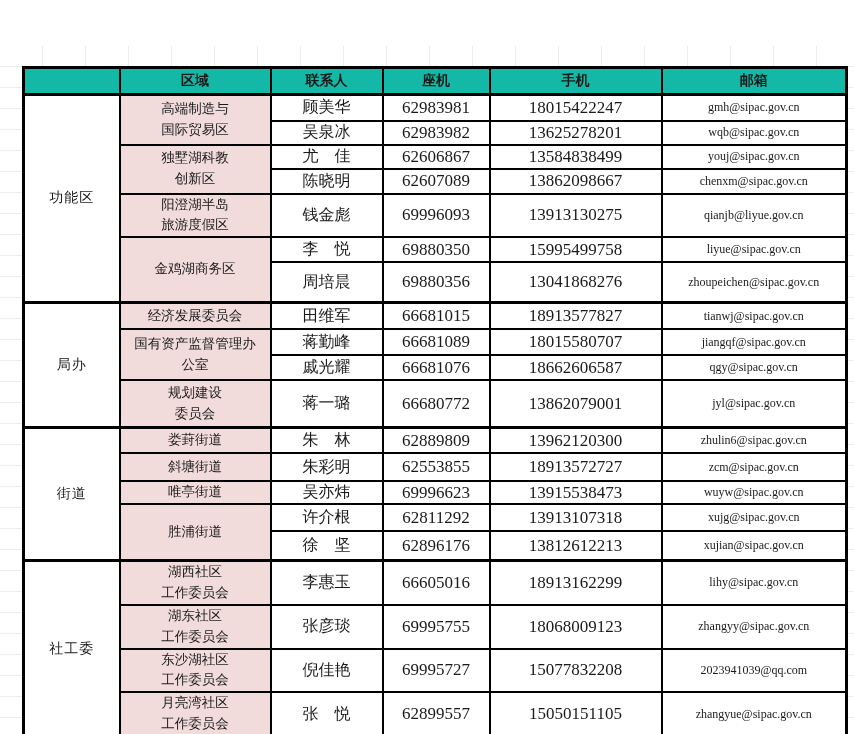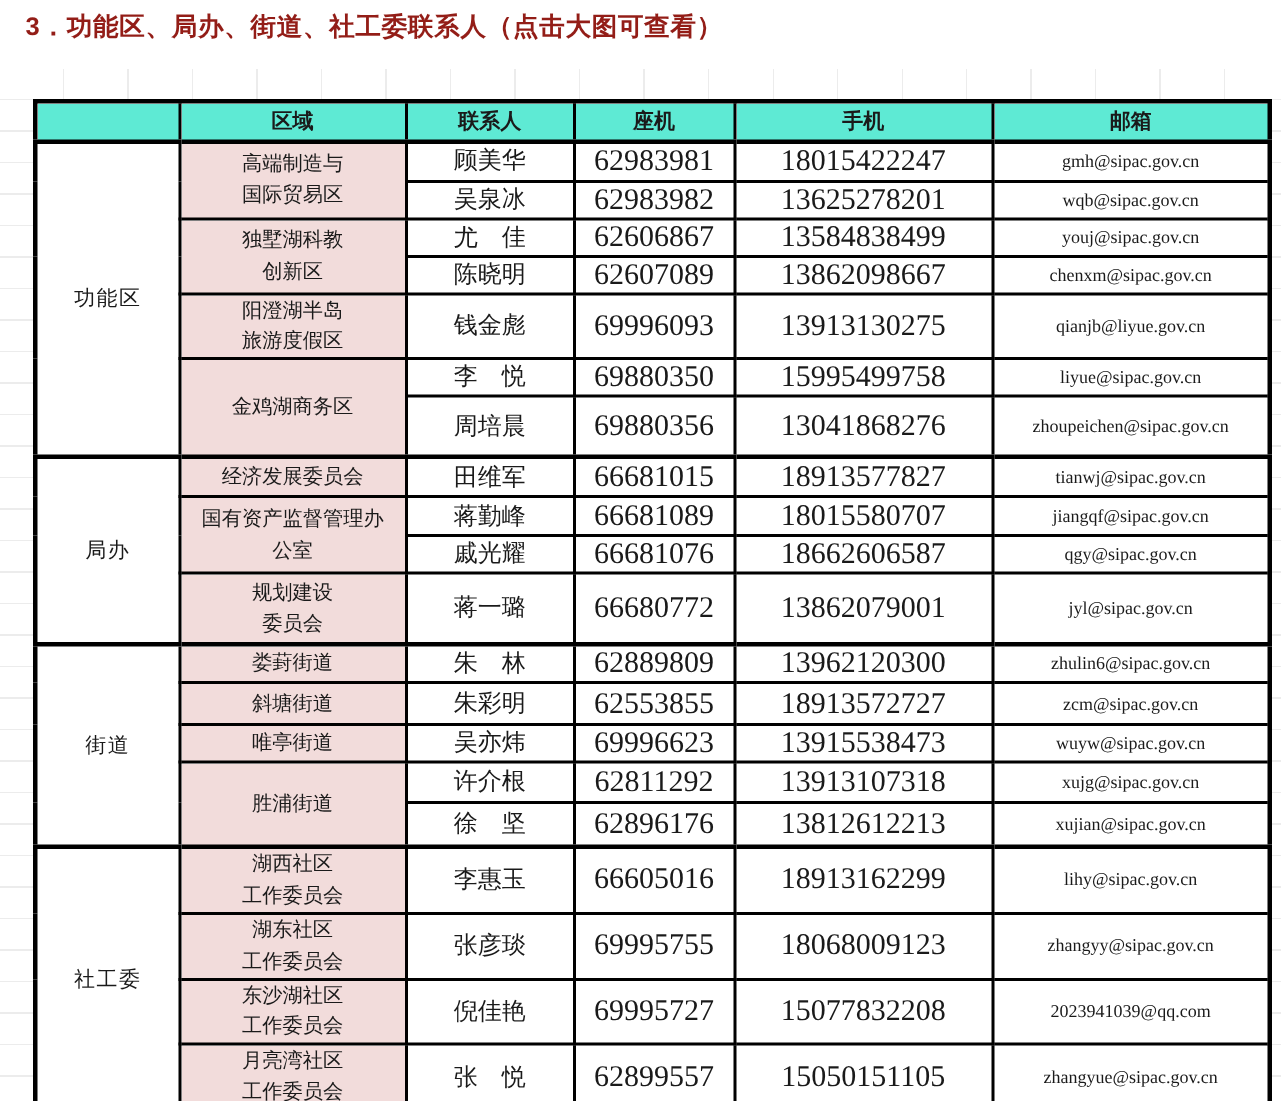--- a/index.html
+++ b/index.html
@@ -50,53 +50,52 @@
   }
   .contacts th, .contacts td {
     border: 2px solid #000000;
     text-align: center;
     vertical-align: middle;
     padding: 0 2px;
     color: #1a1a1a;
     overflow: hidden;
   }
   .contacts thead th {
-    background: #5eead4;
+    background: #14b8a6;
     font-size: 14px;
     font-weight: bold;
     height: 24px;
     border-bottom-width: 3px;
   }
   tr.section-start td { border-top-width: 3px; }
   td.cat-cell {
     background: #ffffff;
     font-size: 14px;
     letter-spacing: 1px;
   }
   td.region-cell {
     background: #f2dcdb;
     font-size: 13.5px;
     line-height: 1.55;
   }
   td.name-cell { font-size: 16px; }
   td.landline-cell, td.mobile-cell {
     font-family: "Liberation Serif", "DejaVu Serif", serif;
-    font-size: 20px;
+    font-size: 17px;
   }
   td.email-cell {
     font-family: "Liberation Serif", "DejaVu Serif", serif;
     font-size: 12px;
   }
 </style>
 </head>
 <body>
 
 <div class="page">
   <div class="grid-bg"></div>
-  <h1 class="title">3．功能区、局办、街道、社工委联系人（点击大图可查看）</h1>
 
   <table class="contacts">
     <colgroup>
       <col style="width:96px">
       <col style="width:151px">
       <col style="width:112px">
       <col style="width:107px">
       <col style="width:172px">
       <col style="width:185px">
     </colgroup>

